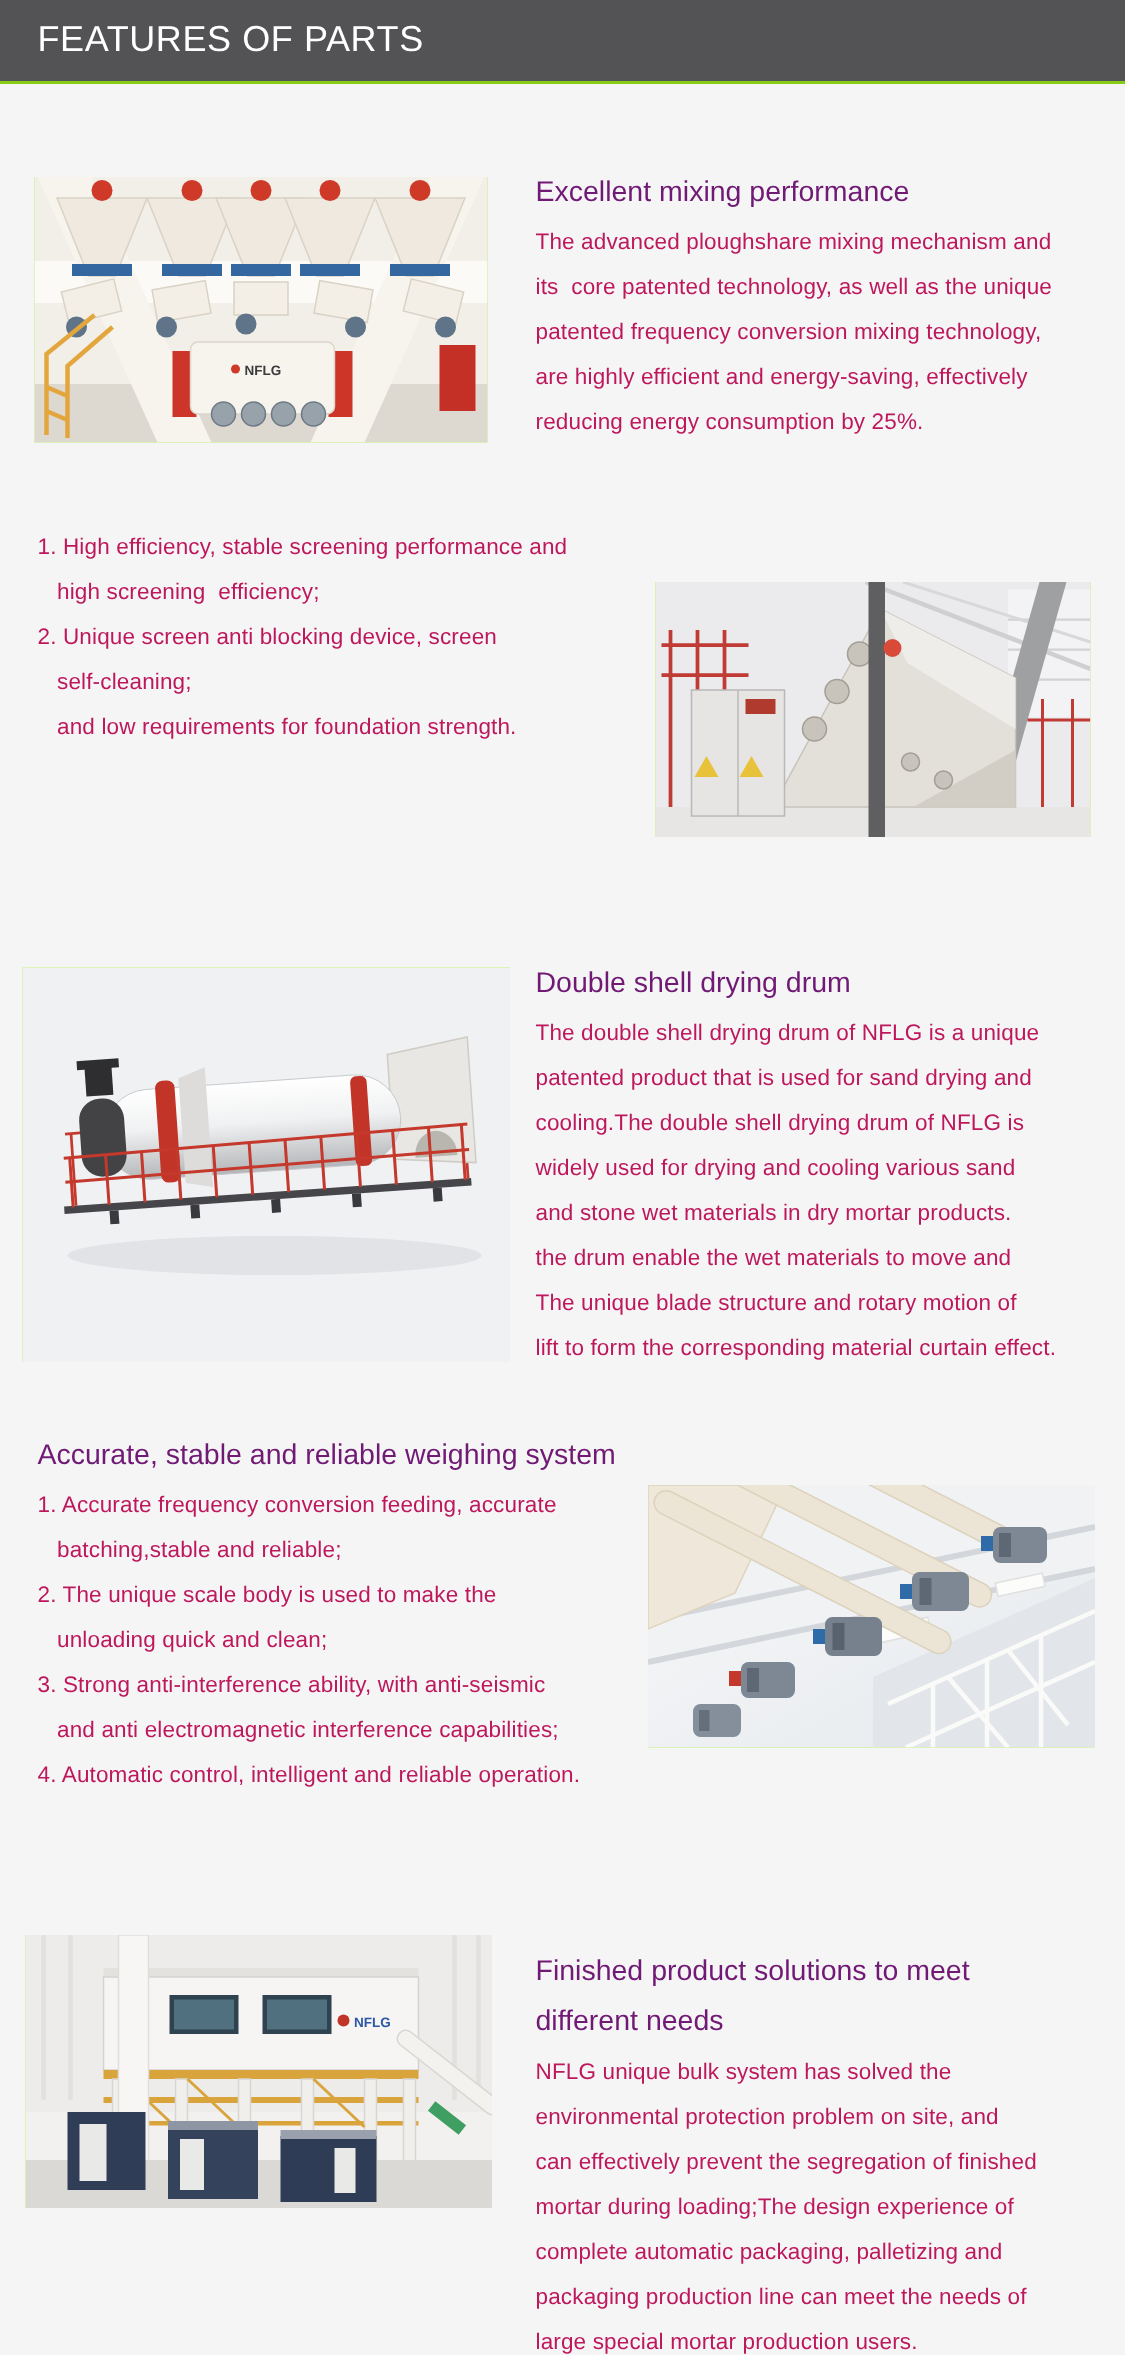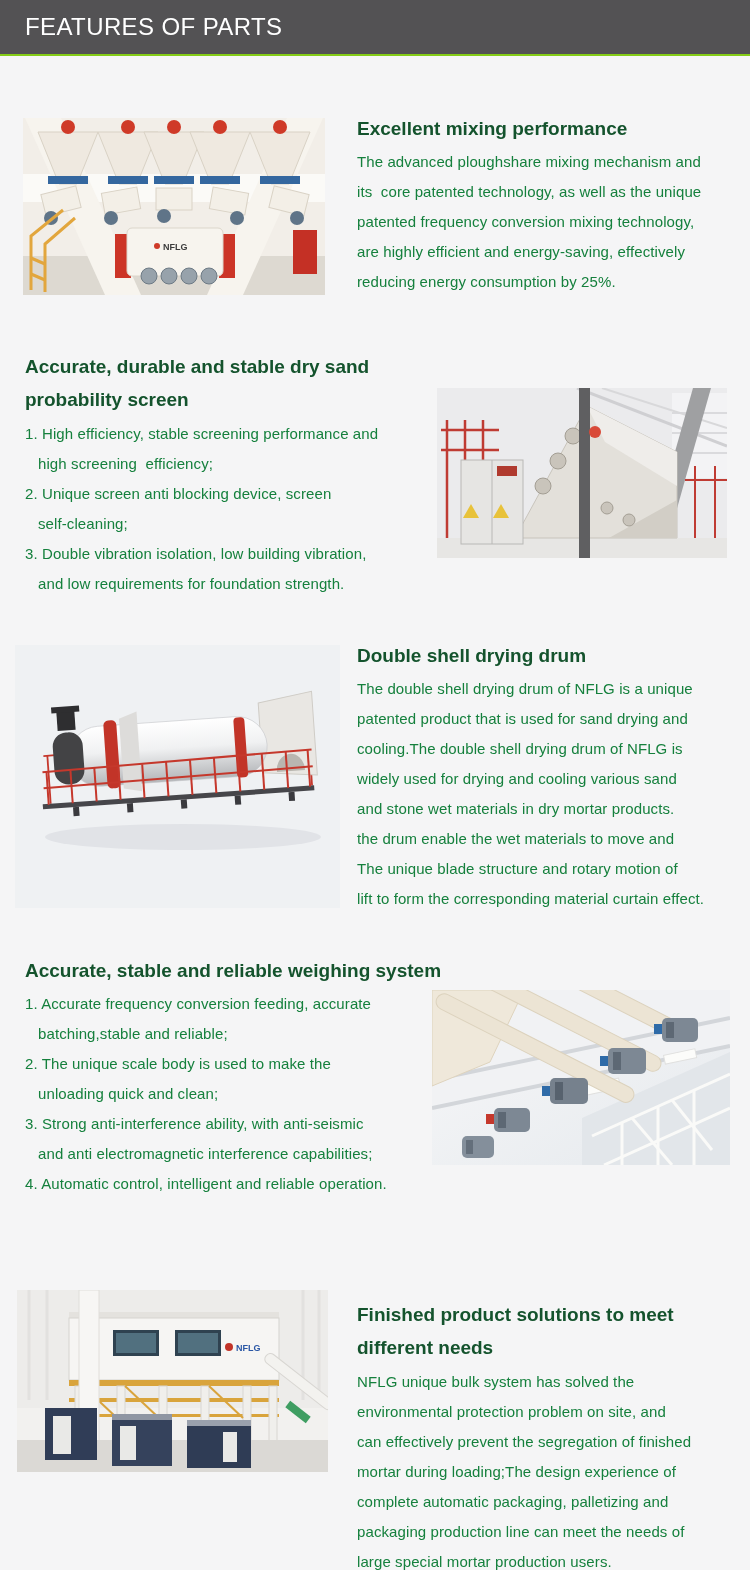--- a/index.html
+++ b/index.html
@@ -34,29 +34,29 @@
     position: absolute;
     margin: 0;
     overflow: hidden;
     background: #bef264;
   }
   figure.photo svg { display: block; }
   .copy { position: absolute; }
   .title {
     margin: 0 0 5px 0;
     font-size: 19px;
-    font-weight: 700;
-    color: #14532d;
+    font-weight: 400;
+    color: #701a75;
     line-height: 26px;
   }
   .title div, .body div { white-space: pre; }
   .title.two-line { line-height: 33px; margin-bottom: 3px; }
   .body {
     font-size: 15px;
-    color: #15803d;
+    color: #be185d;
     line-height: 30px;
     letter-spacing: 0.1px;
   }
   .body .ind { padding-left: 13px; }
 
   
   .p1 { left: 23px;  top: 118px;  width: 302px; height: 177px; }
   .c1 { left: 357px; top: 116px;  width: 388px; }
   .c2 { left: 25px;  top: 350px;  width: 412px; }
   .p2 { left: 437px; top: 388px;  width: 290px; height: 170px; }
@@ -149,30 +149,25 @@
     <div class="body">
         <div>The advanced ploughshare mixing mechanism and</div>
         <div>its  core patented technology, as well as the unique</div>
         <div>patented frequency conversion mixing technology,</div>
         <div>are highly efficient and energy-saving, effectively</div>
         <div>reducing energy consumption by 25%.</div>
       </div>
   </div>
 
   <div class="copy c2">
-    <h3 class="title two-line">
-        <div>Accurate, durable and stable dry sand</div>
-        <div>probability screen</div>
-      </h3>
     <div class="body">
         <div>1. High efficiency, stable screening performance and</div>
         <div class="ind">high screening  efficiency;</div>
         <div>2. Unique screen anti blocking device, screen</div>
         <div class="ind">self-cleaning;</div>
-        <div>3. Double vibration isolation, low building vibration,</div>
         <div class="ind">and low requirements for foundation strength.</div>
       </div>
   </div>
   <figure class="photo p2">
     <svg width="290" height="170" viewBox="0 0 290 170">
       <rect width="290" height="170" fill="#ebebed"></rect>
       <rect x="235" y="5" width="55" height="85" fill="#f3f3f5"></rect>
       <g stroke="#d2d2d5" stroke-width="1.5">
         <line x1="235" y1="25" x2="290" y2="25"></line>
           <line x1="235" y1="45" x2="290" y2="45"></line>

